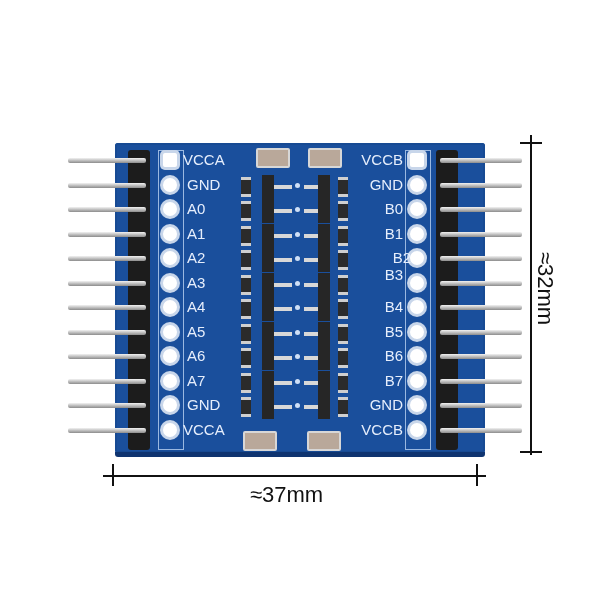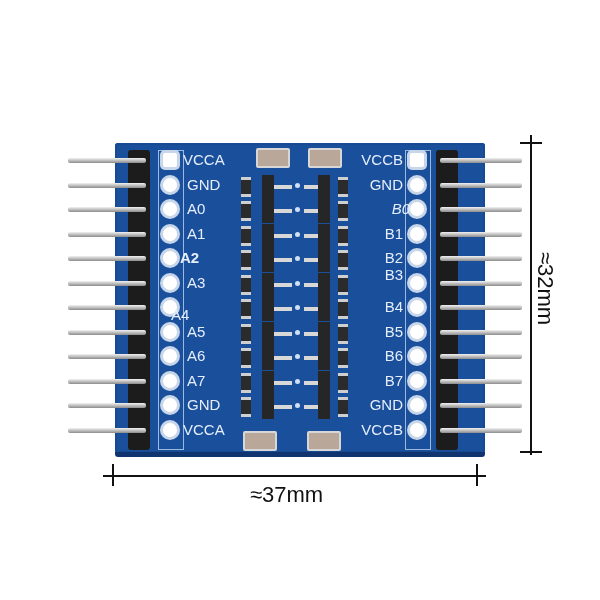--- a/index.html
+++ b/index.html
@@ -51,21 +51,21 @@
     <div class="lead" style="left:274px;top:184.5px;width:18px;"></div>
     <div class="via" style="left:295px;top:182.5px;"></div>
     <div class="lead" style="left:304px;top:184.5px;width:14px;"></div>
     <div class="ic" style="left:318px;top:174.5px;"></div>
     <div class="res" style="left:338px;top:176.5px;"></div>
     <div class="pin" style="left:68px;top:207px;width:78px;"></div>
     <div class="pin" style="left:440px;top:207px;width:82px;"></div>
     <div class="pad" style="left:163px;top:202px;"></div>
     <div class="pad" style="left:410px;top:202px;"></div>
     <div class="lbl" style="left:187px;top:201px;text-align:right;">A0</div>
-    <div class="lbl" style="right:190px;top:201px;font-style:italic;">B0</div>
+    <div class="lbl" style="right:197px;top:201px;">B0</div>
     <div class="res" style="left:241px;top:201px;"></div>
     <div class="ic" style="left:262px;top:199px;"></div>
     <div class="lead" style="left:274px;top:209px;width:18px;"></div>
     <div class="via" style="left:295px;top:207px;"></div>
     <div class="lead" style="left:304px;top:209px;width:14px;"></div>
     <div class="ic" style="left:318px;top:199px;"></div>
     <div class="res" style="left:338px;top:201px;"></div>
     <div class="pin" style="left:68px;top:231.5px;width:78px;"></div>
     <div class="pin" style="left:440px;top:231.5px;width:82px;"></div>
     <div class="pad" style="left:163px;top:226.5px;"></div>
@@ -76,22 +76,22 @@
     <div class="ic" style="left:262px;top:223.5px;"></div>
     <div class="lead" style="left:274px;top:233.5px;width:18px;"></div>
     <div class="via" style="left:295px;top:231.5px;"></div>
     <div class="lead" style="left:304px;top:233.5px;width:14px;"></div>
     <div class="ic" style="left:318px;top:223.5px;"></div>
     <div class="res" style="left:338px;top:225.5px;"></div>
     <div class="pin" style="left:68px;top:256px;width:78px;"></div>
     <div class="pin" style="left:440px;top:256px;width:82px;"></div>
     <div class="pad" style="left:163px;top:251px;"></div>
     <div class="pad" style="left:410px;top:251px;"></div>
-    <div class="lbl" style="left:180px;top:250px;font-weight:bold;">A2</div>
-    <div class="lbl" style="right:197px;top:250px;">B2</div>
+    <div class="lbl" style="left:187px;top:250px;">A2</div>
+    <div class="lbl" style="right:189px;top:250px;">B2</div>
     <div class="res" style="left:241px;top:250px;"></div>
     <div class="ic" style="left:262px;top:248px;"></div>
     <div class="lead" style="left:274px;top:258px;width:18px;"></div>
     <div class="via" style="left:295px;top:256px;"></div>
     <div class="lead" style="left:304px;top:258px;width:14px;"></div>
     <div class="ic" style="left:318px;top:248px;"></div>
     <div class="res" style="left:338px;top:250px;"></div>
     <div class="pin" style="left:68px;top:280.5px;width:78px;"></div>
     <div class="pin" style="left:440px;top:280.5px;width:82px;"></div>
     <div class="pad" style="left:163px;top:275.5px;"></div>
@@ -102,21 +102,21 @@
     <div class="ic" style="left:262px;top:272.5px;"></div>
     <div class="lead" style="left:274px;top:282.5px;width:18px;"></div>
     <div class="via" style="left:295px;top:280.5px;"></div>
     <div class="lead" style="left:304px;top:282.5px;width:14px;"></div>
     <div class="ic" style="left:318px;top:272.5px;"></div>
     <div class="res" style="left:338px;top:274.5px;"></div>
     <div class="pin" style="left:68px;top:305px;width:78px;"></div>
     <div class="pin" style="left:440px;top:305px;width:82px;"></div>
     <div class="pad" style="left:163px;top:300px;"></div>
     <div class="pad" style="left:410px;top:300px;"></div>
-    <div class="lbl" style="left:171px;top:299px;margin-top:8px;">A4</div>
+    <div class="lbl" style="left:187px;top:299px;">A4</div>
     <div class="lbl" style="right:197px;top:299px;">B4</div>
     <div class="res" style="left:241px;top:299px;"></div>
     <div class="ic" style="left:262px;top:297px;"></div>
     <div class="lead" style="left:274px;top:307px;width:18px;"></div>
     <div class="via" style="left:295px;top:305px;"></div>
     <div class="lead" style="left:304px;top:307px;width:14px;"></div>
     <div class="ic" style="left:318px;top:297px;"></div>
     <div class="res" style="left:338px;top:299px;"></div>
     <div class="pin" style="left:68px;top:329.5px;width:78px;"></div>
     <div class="pin" style="left:440px;top:329.5px;width:82px;"></div>

